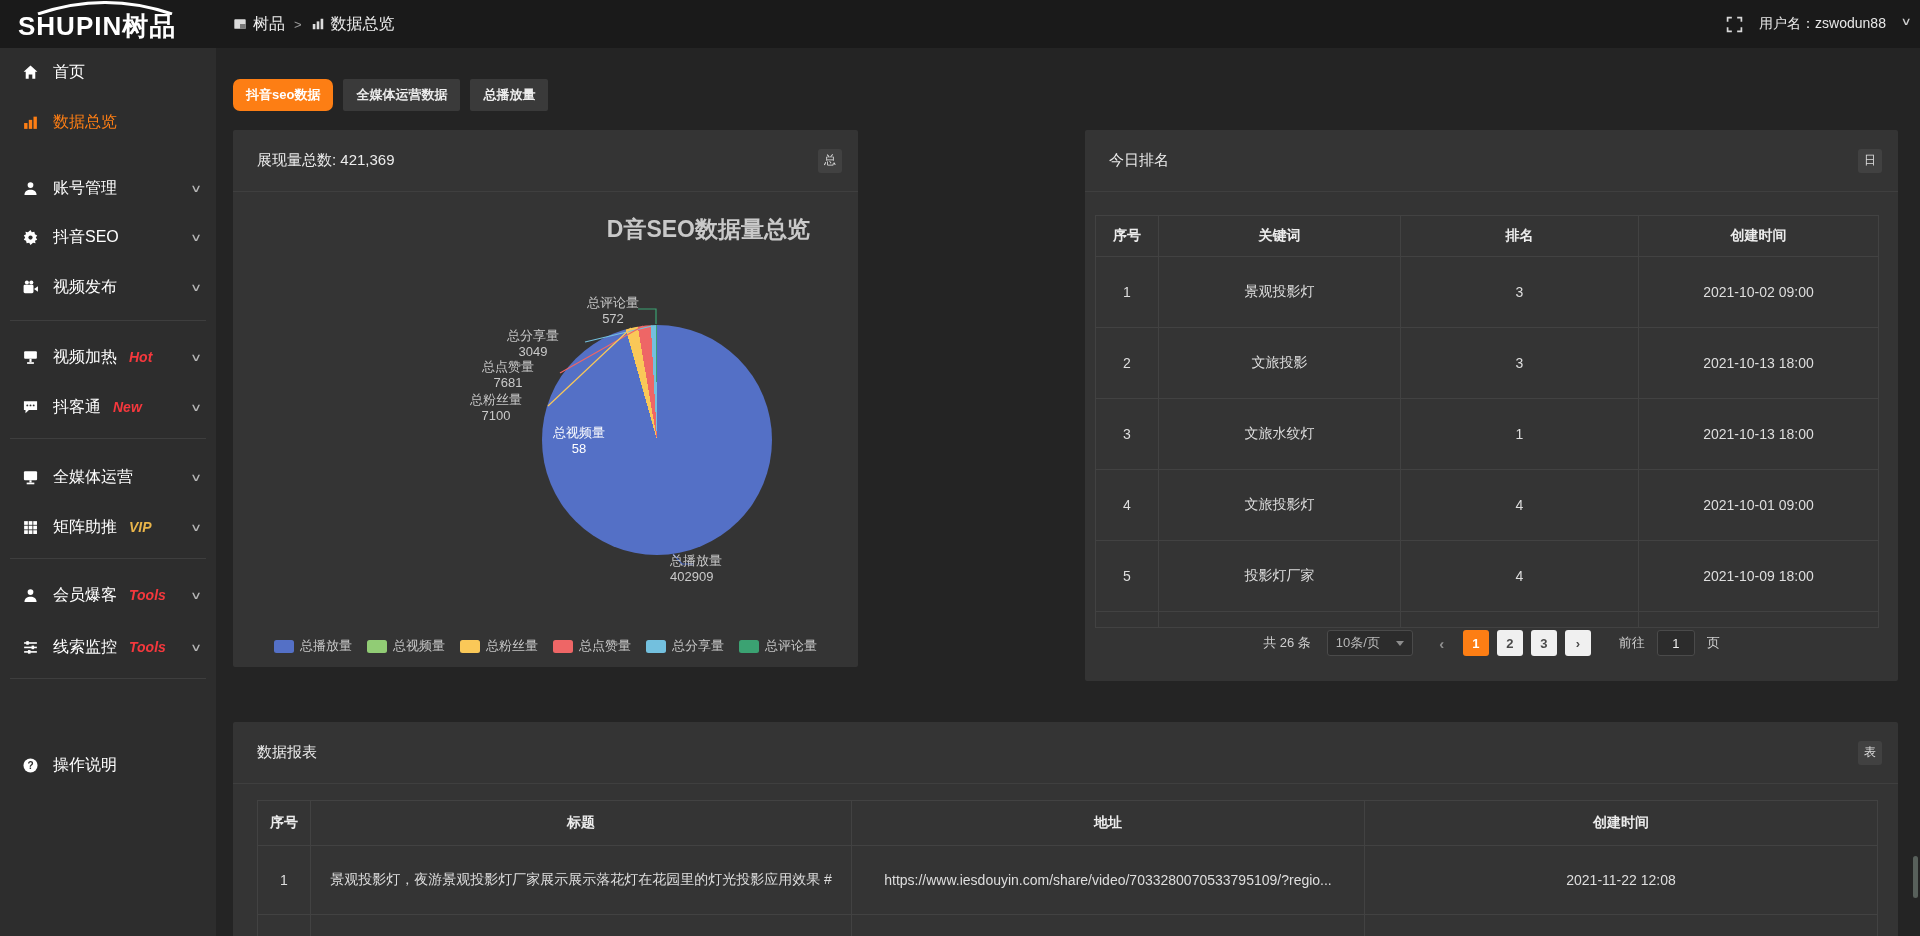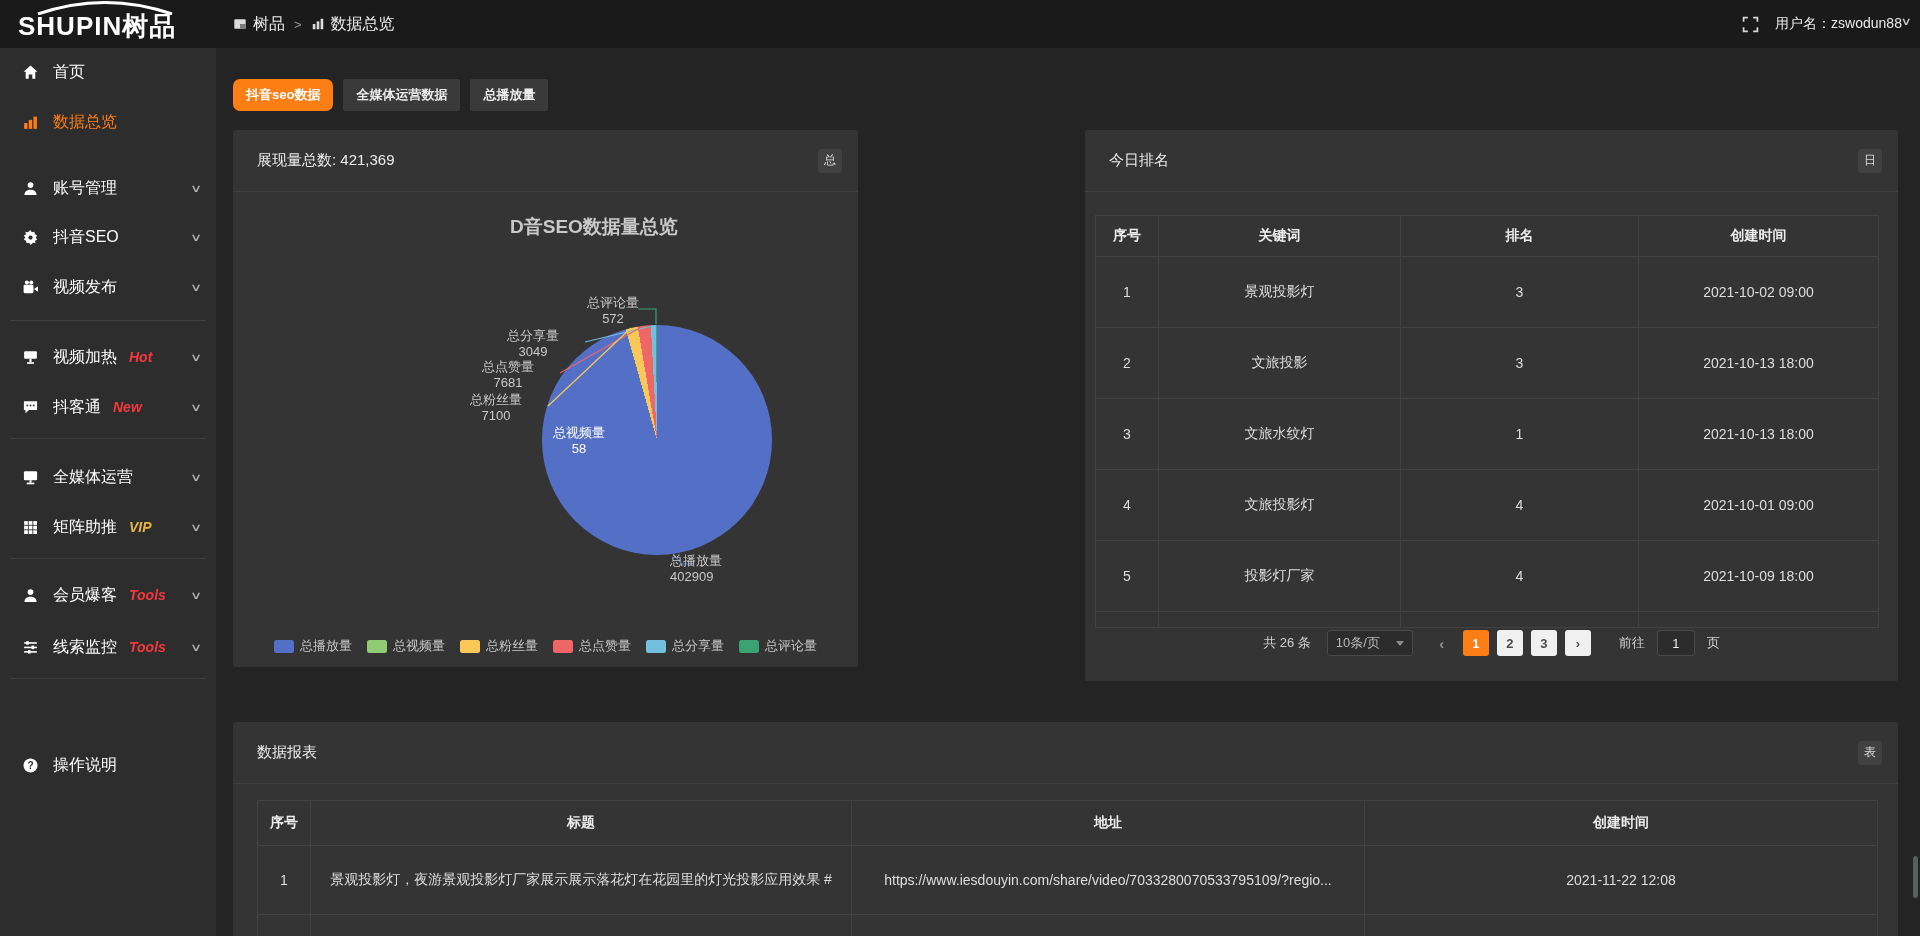--- a/index.html
+++ b/index.html
@@ -6,21 +6,21 @@
   #page{position:relative;width:1920px;height:936px;overflow:hidden;background:#242424;}
 
   
   .topbar{position:absolute;left:0;top:0;width:1920px;height:48px;background:#1a1a1a;z-index:20;padding-left:14px;}
   .logo{position:absolute;left:18px;top:9px;color:#fff;font-weight:bold;font-size:26px;letter-spacing:1px;white-space:nowrap;}
   .logo-arc{position:absolute;left:30px;top:1px;}
   .breadcrumb{position:absolute;left:233px;top:0;height:48px;display:flex;align-items:center;gap:9px;color:#ededed;font-size:16px;}
   .bc-item{display:flex;align-items:center;gap:6px;cursor:pointer;}
   .bc-sep{color:#9a9a9a;font-size:13px;}
   .topbar-right{position:absolute;right:24px;top:0;height:48px;display:flex;align-items:center;gap:16px;color:#e8e8e8;font-size:14px;}
-  .user-wrap{display:flex;gap:0;cursor:pointer;}
+  .user-wrap{display:flex;gap:16px;cursor:pointer;}
   .chev-glyph{font-size:11px;color:#cfcfcf;transform:scaleX(1.4);display:inline-block;}
 
   
   .sidebar{position:absolute;left:0;top:48px;width:216px;height:888px;background:#2d2d2d;}
   .side-item{position:absolute;left:0;width:216px;height:48px;display:flex;align-items:center;padding:0 16px 0 22px;box-sizing:border-box;color:#fff;font-size:16px;cursor:pointer;}
   .side-item .s-icon{width:17px;height:17px;margin-right:14px;display:flex;align-items:center;}
   .side-item.active{color:var(--accent);}
   .badge{font-style:italic;font-weight:bold;font-size:14px;margin-left:12px;}
   .badge.red{color:var(--badge-red);}
   .badge.gold{color:var(--badge-gold);}
@@ -35,21 +35,21 @@
   .card{position:absolute;background:#343434;border-radius:2px;}
   #card-overview{left:233px;top:130px;width:625px;height:537px;}
   #card-ranking{left:1085px;top:130px;width:813px;height:551px;}
   #card-report{left:233px;top:722px;width:1665px;height:300px;}
   .card-head{height:62px;display:flex;align-items:center;justify-content:space-between;padding:0 16px 0 24px;border-bottom:1px solid #3f3f3f;box-sizing:border-box;}
   .card-title{color:#ececec;font-size:15px;}
   .sq-btn{width:24px;height:24px;background:#414141;color:#ddd;font-size:12px;display:flex;align-items:center;justify-content:center;border-radius:3px;cursor:pointer;}
 
   
   .chart-body{position:absolute;left:0;top:62px;width:625px;height:489px;}
-  .chart-title{position:absolute;left:277px;top:22px;width:300px;text-align:left;color:#c9c9c9;font-size:19px;font-weight:bold;}
+  .chart-title{position:absolute;left:277px;top:22px;width:300px;text-align:right;color:#c9c9c9;font-size:23px;font-weight:bold;}
   #pie{position:absolute;left:309px;top:133px;width:230px;height:230px;border-radius:50%;}
   #lines{position:absolute;left:0;top:0;pointer-events:none;}
   .pie-label{position:absolute;color:#c9c9c9;font-size:13px;line-height:16px;text-align:center;}
   .pie-label .num{display:block;}
   #pl-comment{left:330px;top:103px;width:100px;}
   #pl-share{left:250px;top:136px;width:100px;}
   #pl-like{left:225px;top:167px;width:100px;}
   #pl-fans{left:213px;top:200px;width:100px;}
   #pl-video{left:296px;top:233px;width:100px;color:#fff;}
   #pl-play{left:437px;top:361px;width:100px;text-align:left;}

